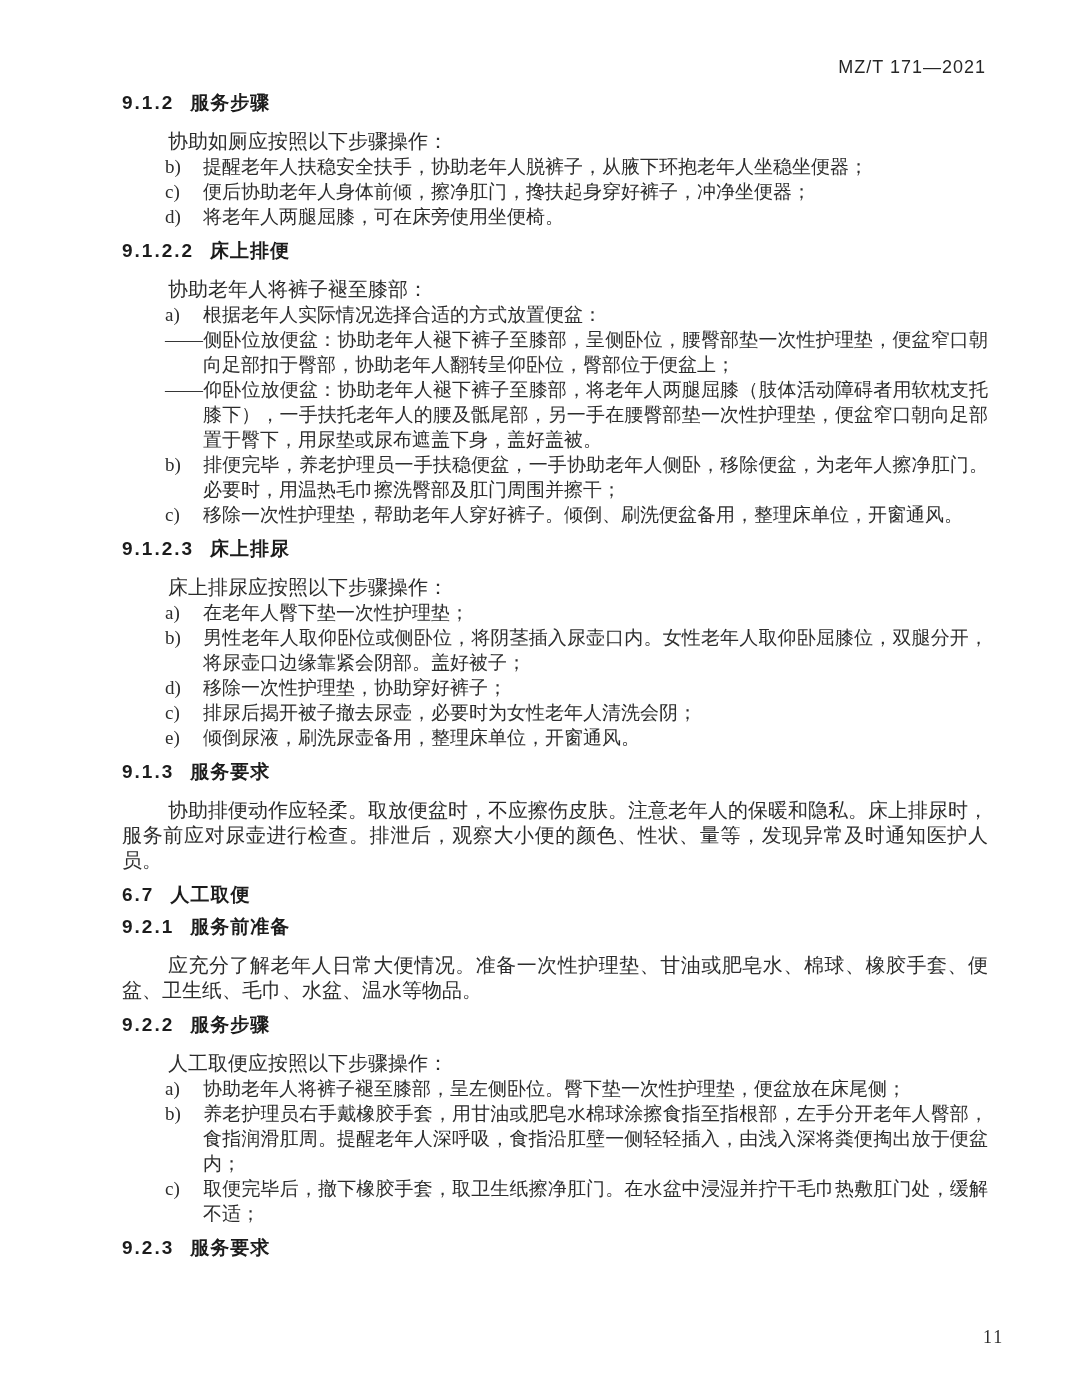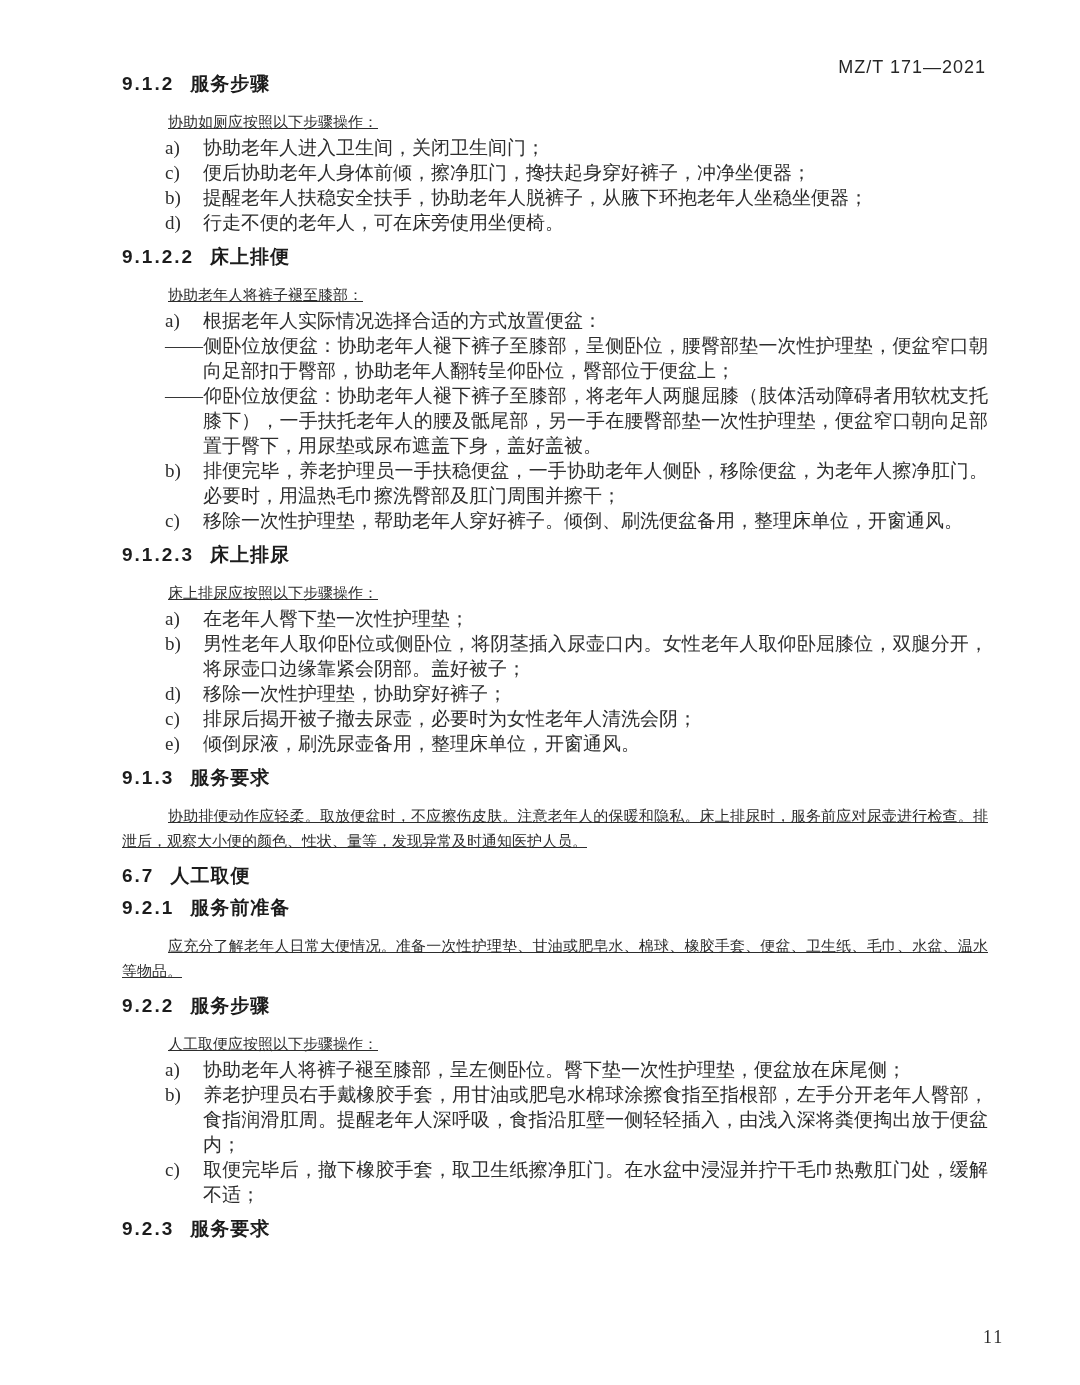--- a/index.html
+++ b/index.html
@@ -21,49 +21,48 @@
     top: 57px;
     right: 94px;
     font-family: "Liberation Sans", "DejaVu Sans", sans-serif;
     font-size: 18px;
     letter-spacing: 1px;
     color: #262626;
   }
   .content {
     position: absolute;
     left: 122px;
-    top: 16px;
+    top: 0;
     width: 866px;
-    padding-top: 58px;
+    padding-top: 93px;
     box-sizing: content-box;
   }
   .content > :first-child { margin-top: 0; }
   .heading {
     font-family: "Liberation Sans", "DejaVu Sans", sans-serif;
     font-weight: 700;
     font-size: 19px;
     line-height: 20px;
     color: #1c1c1c;
     margin: 12px 0 0 0;
   }
   .heading .num {
     letter-spacing: 2px;
     font-weight: 600;
   }
   .heading .title {
     margin-left: 16px;
     letter-spacing: 1px;
   }
   .intro, .para {
-    font-size: 15px;
+    font-size: 20px;
     line-height: 25px;
     margin: 16px 0 0 0;
     text-indent: 46px;
     text-align: justify;
-    text-decoration: underline;
   }
   .list {
     margin: 0 0 0 43px;
     font-size: 19px;
     line-height: 25px;
   }
   .item {
     padding-left: 38px;
     text-indent: -38px;
     text-align: justify;
@@ -92,24 +91,23 @@
   <div class="doc-header">MZ/T 171—2021</div>
 
   <div class="content">
 
     <div class="heading">
       <span class="num">9.1.2</span><span class="title">服务步骤</span>
     </div>
 
     <p class="intro">协助如厕应按照以下步骤操作：</p>
     <div class="list">
-      <div class="item"><span class="marker">a)</span><span>协助老年人进入卫生间，关闭卫生间门；</span></div>
+      <div class="item"><span class="marker">b)</span><span>提醒老年人扶稳安全扶手，协助老年人脱裤子，从腋下环抱老年人坐稳坐便器；</span></div>
       <div class="item"><span class="marker">c)</span><span>便后协助老年人身体前倾，擦净肛门，搀扶起身穿好裤子，冲净坐便器；</span></div>
-      <div class="item"><span class="marker">b)</span><span>提醒老年人扶稳安全扶手，协助老年人脱裤子，从腋下环抱老年人坐稳坐便器；</span></div>
-      <div class="item"><span class="marker">d)</span><span>行走不便的老年人，可在床旁使用坐便椅。</span></div>
+      <div class="item"><span class="marker">d)</span><span>将老年人两腿屈膝，可在床旁使用坐便椅。</span></div>
     </div>
 
     <div class="heading">
       <span class="num">9.1.2.2</span><span class="title">床上排便</span>
     </div>
     <p class="intro">协助老年人将裤子褪至膝部：</p>
     <div class="list">
       <div class="item"><span class="marker">a)</span><span>根据老年人实际情况选择合适的方式放置便盆：</span></div>
       <div class="item"><span class="marker">——</span><span>侧卧位放便盆：协助老年人褪下裤子至膝部，呈侧卧位，腰臀部垫一次性护理垫，便盆窄口朝向足部扣于臀部，协助老年人翻转呈仰卧位，臀部位于便盆上；</span></div>
       <div class="item"><span class="marker">——</span><span>仰卧位放便盆：协助老年人褪下裤子至膝部，将老年人两腿屈膝（肢体活动障碍者用软枕支托膝下），一手扶托老年人的腰及骶尾部，另一手在腰臀部垫一次性护理垫，便盆窄口朝向足部置于臀下，用尿垫或尿布遮盖下身，盖好盖被。</span></div>

